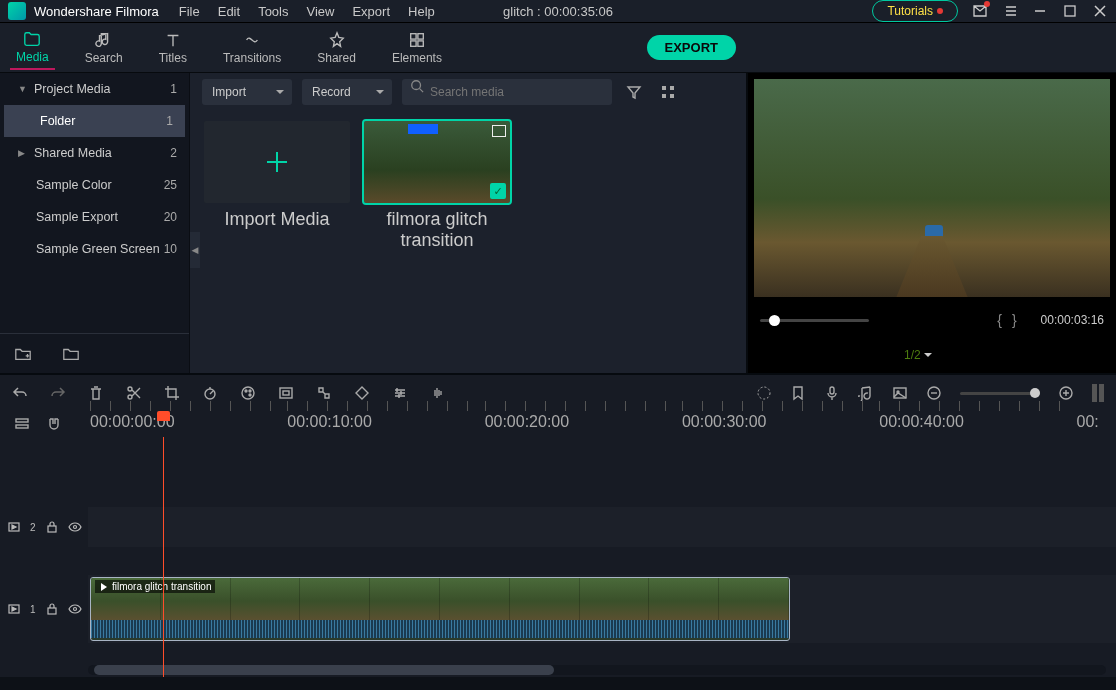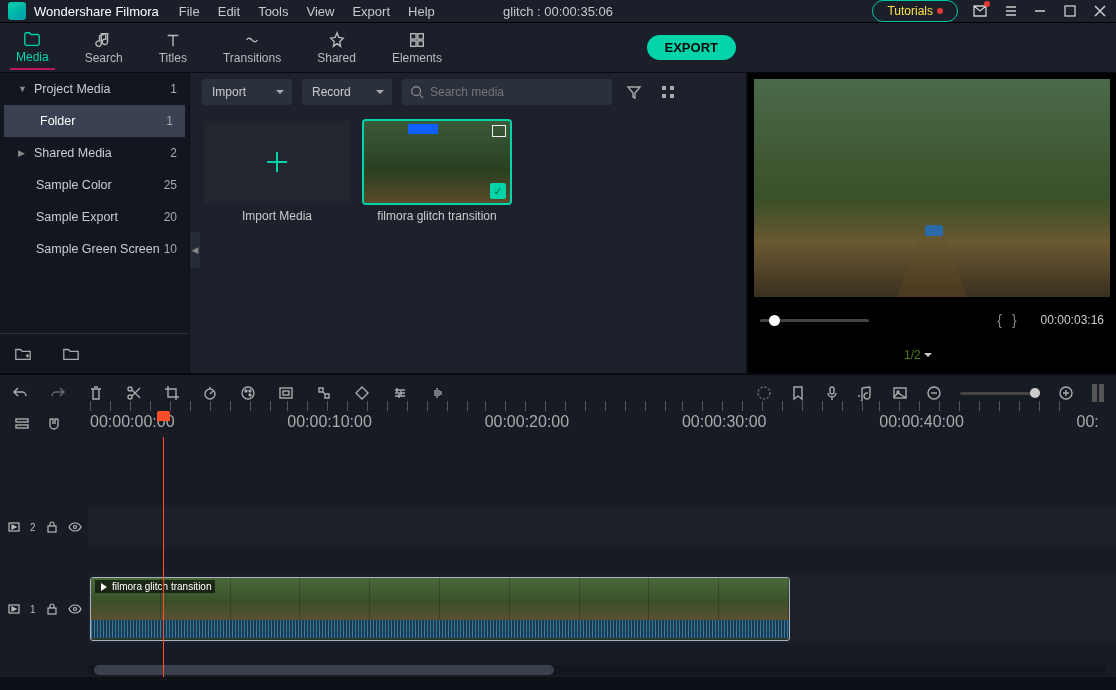--- a/index.html
+++ b/index.html
@@ -37,32 +37,32 @@
 .side-item.sel { background:#3a4152; color:#fff; border-radius:0; margin:0 4px; padding-left:30px; }
 .side-item.child { padding-left:36px; }
 .side-bottom { margin-top:auto; height:40px; display:flex; align-items:center; border-top:1px solid #2a2f3a; padding:0 14px; gap:30px; }
 .side-bottom svg{width:18px;height:18px;stroke:#aaa;}
 .collapse-tab{position:absolute; left:190px; top:232px; width:10px; height:36px; background:#242a36; color:#888; display:flex;align-items:center;justify-content:center;font-size:9px;z-index:5;}
 
 
 .mid-bar { height:38px; display:flex; align-items:center; padding:0 12px; gap:10px; }
 .dd { background:#2a303c; border-radius:3px; height:26px; padding:0 22px 0 10px; display:flex; align-items:center; color:#ccc; font-size:12px; position:relative; min-width:90px;}
 .dd:after{content:"";position:absolute;right:8px;top:11px;border:4px solid transparent;border-top-color:#aaa;}
-.search { flex:1; background:#2a303c; border-radius:3px; height:26px; display:flex; align-items:center; padding:0 8px; color:#888; max-width:210px;}
+.search { flex:1; background:#2a303c; border-radius:3px; height:26px; display:flex; padding:0 8px; color:#888; max-width:210px;}
 .search input{background:none;border:none;outline:none;color:#ccc;flex:1;font-size:12px;margin-left:6px;}
 .toolicon{width:24px;height:24px;display:flex;align-items:center;justify-content:center;color:#aaa;}
 
 
 .media-grid { display:flex; gap:14px; padding:10px 14px; }
 .media-tile { width:146px; }
 .tile-box { width:146px; height:82px; background:#22272f; border-radius:2px; display:flex; align-items:center; justify-content:center; position:relative;}
 .tile-box.sel{outline:2px solid #00d4a8;}
 .tile-box .check{position:absolute;right:4px;bottom:4px;width:16px;height:16px;background:#00d4a8;border-radius:2px;display:flex;align-items:center;justify-content:center;color:#063;font-size:11px;}
 .tile-box .badge{position:absolute;right:4px;top:4px;width:14px;height:12px;border:1px solid #eee;}
-.tile-label{font-size:12px;color:#ccc;text-align:center;margin-top:6px;}
+.tile-label{font-size:18px;color:#ccc;text-align:center;margin-top:6px;}
 .plus{width:30px;height:30px;color:#00d4a8;}
 .forest{background:linear-gradient(#3a5a3a,#2a4020 60%,#5a4a2a); position:relative;}
 
 
 .preview-img{flex:1; margin:6px; background:linear-gradient(#4a6a4a,#3a5028 55%,#6a5830 75%,#3a3020);position:relative;overflow:hidden;}
 .preview-ctrl{height:34px;display:flex;align-items:center;padding:0 12px;gap:10px;color:#ccc;font-size:12px;}
 .preview-ctrl2{height:36px;display:flex;align-items:center;padding:0 12px;gap:36px;color:#4d7c0f;}
 .slider{flex:1;height:3px;background:#444;border-radius:2px;position:relative;max-width:160px;}
 .slider .dot{position:absolute;left:8%;top:-4px;width:11px;height:11px;background:#fff;border-radius:50%;}
 .ctrl-ic{width:18px;height:18px;stroke:#ccc;fill:#ccc;}

